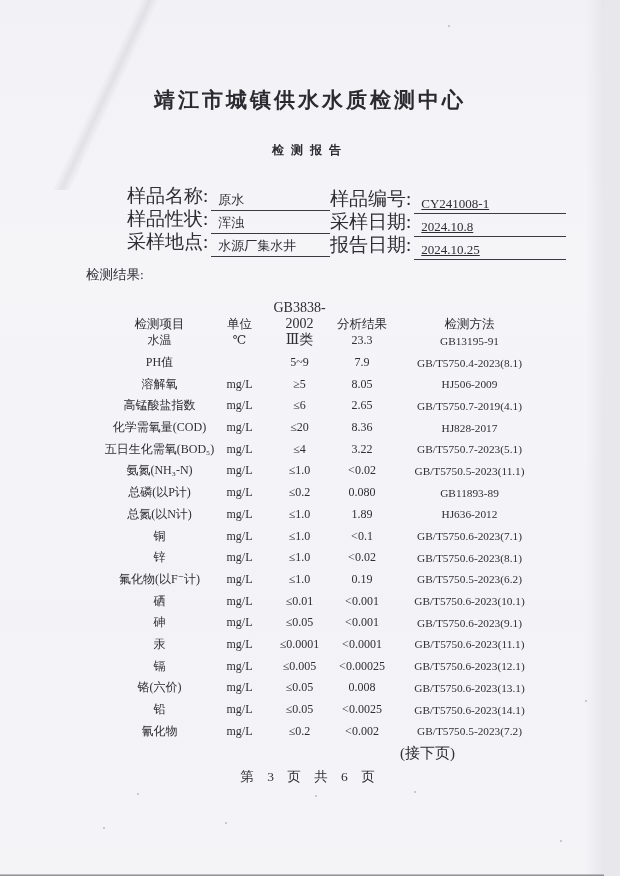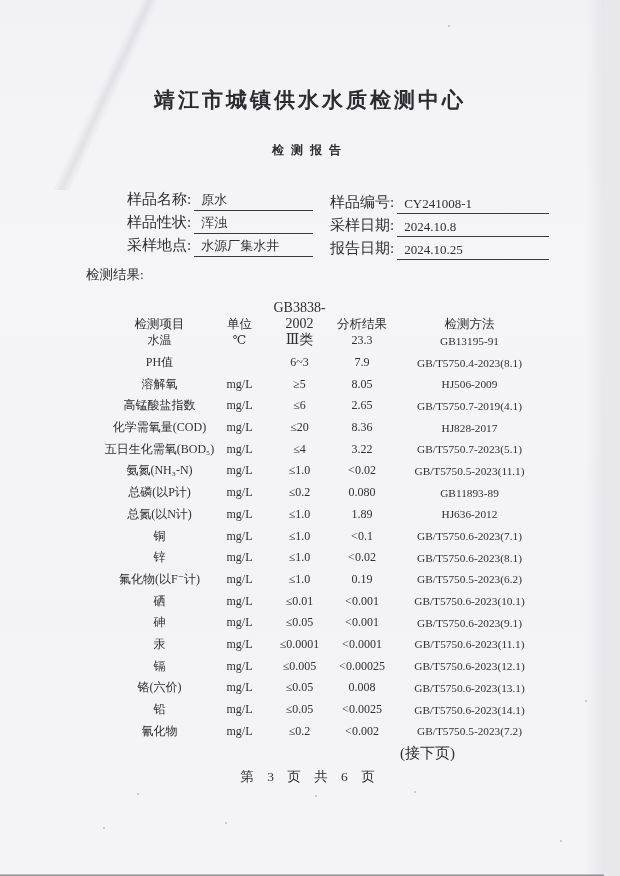--- a/index.html
+++ b/index.html
@@ -42,29 +42,29 @@
   .doc-subtitle {
     position: absolute; top: 142px; left: 10px; width: 600px;
     text-align: center; font-size: 12px; font-weight: 600;
     letter-spacing: 7px; color: #2a2a30;
   }
 
   .info-col { position: absolute; }
   .info-col.left  { left: 127px; top: 186px; }
   .info-col.right { left: 330px; top: 189px; }
   .info-row { height: 23px; display: flex; align-items: flex-end; }
-  .info-label { font-size: 15px; white-space: nowrap; }
+  .info-label { font-size: 19px; white-space: nowrap; }
   .info-value {
     display: inline-block; font-size: 13px; white-space: nowrap;
     border-bottom: 1px solid #3a3a40;
     padding: 0 0 1px 7px; margin-left: 3px;
     transform: translateY(2px);
   }
   .info-col.left  .info-value { width: 112px; }
-  .info-col.right .info-value { width: 145px; }
+  .info-col.right .info-value { width: 145px; text-decoration: underline; }
 
   .results-label { position: absolute; left: 86px; top: 266px; font-size: 13.5px; }
 
   .results-table { position: absolute; left: 90px; top: 300px; width: 450px; margin-left: 12px; }
   .t-row {
     display: grid;
     grid-template-columns: 115px 45px 75px 50px 165px;
     align-items: center;
   }
   .t-row > div { text-align: center; }
@@ -136,21 +136,21 @@
       <div class="c-item">水温</div>
       <div class="c-unit">℃</div>
       <div class="c-standard"></div>
       <div class="c-result">23.3</div>
       <div class="c-method">GB13195-91</div>
     </div>
 
     <div class="t-row">
       <div class="c-item">PH值</div>
       <div class="c-unit"></div>
-      <div class="c-standard">6~3</div>
+      <div class="c-standard">5~9</div>
       <div class="c-result">7.9</div>
       <div class="c-method">GB/T5750.4-2023(8.1)</div>
     </div>
 
     <div class="t-row">
       <div class="c-item">溶解氧</div>
       <div class="c-unit">mg/L</div>
       <div class="c-standard">≥5</div>
       <div class="c-result">8.05</div>
       <div class="c-method">HJ506-2009</div>

